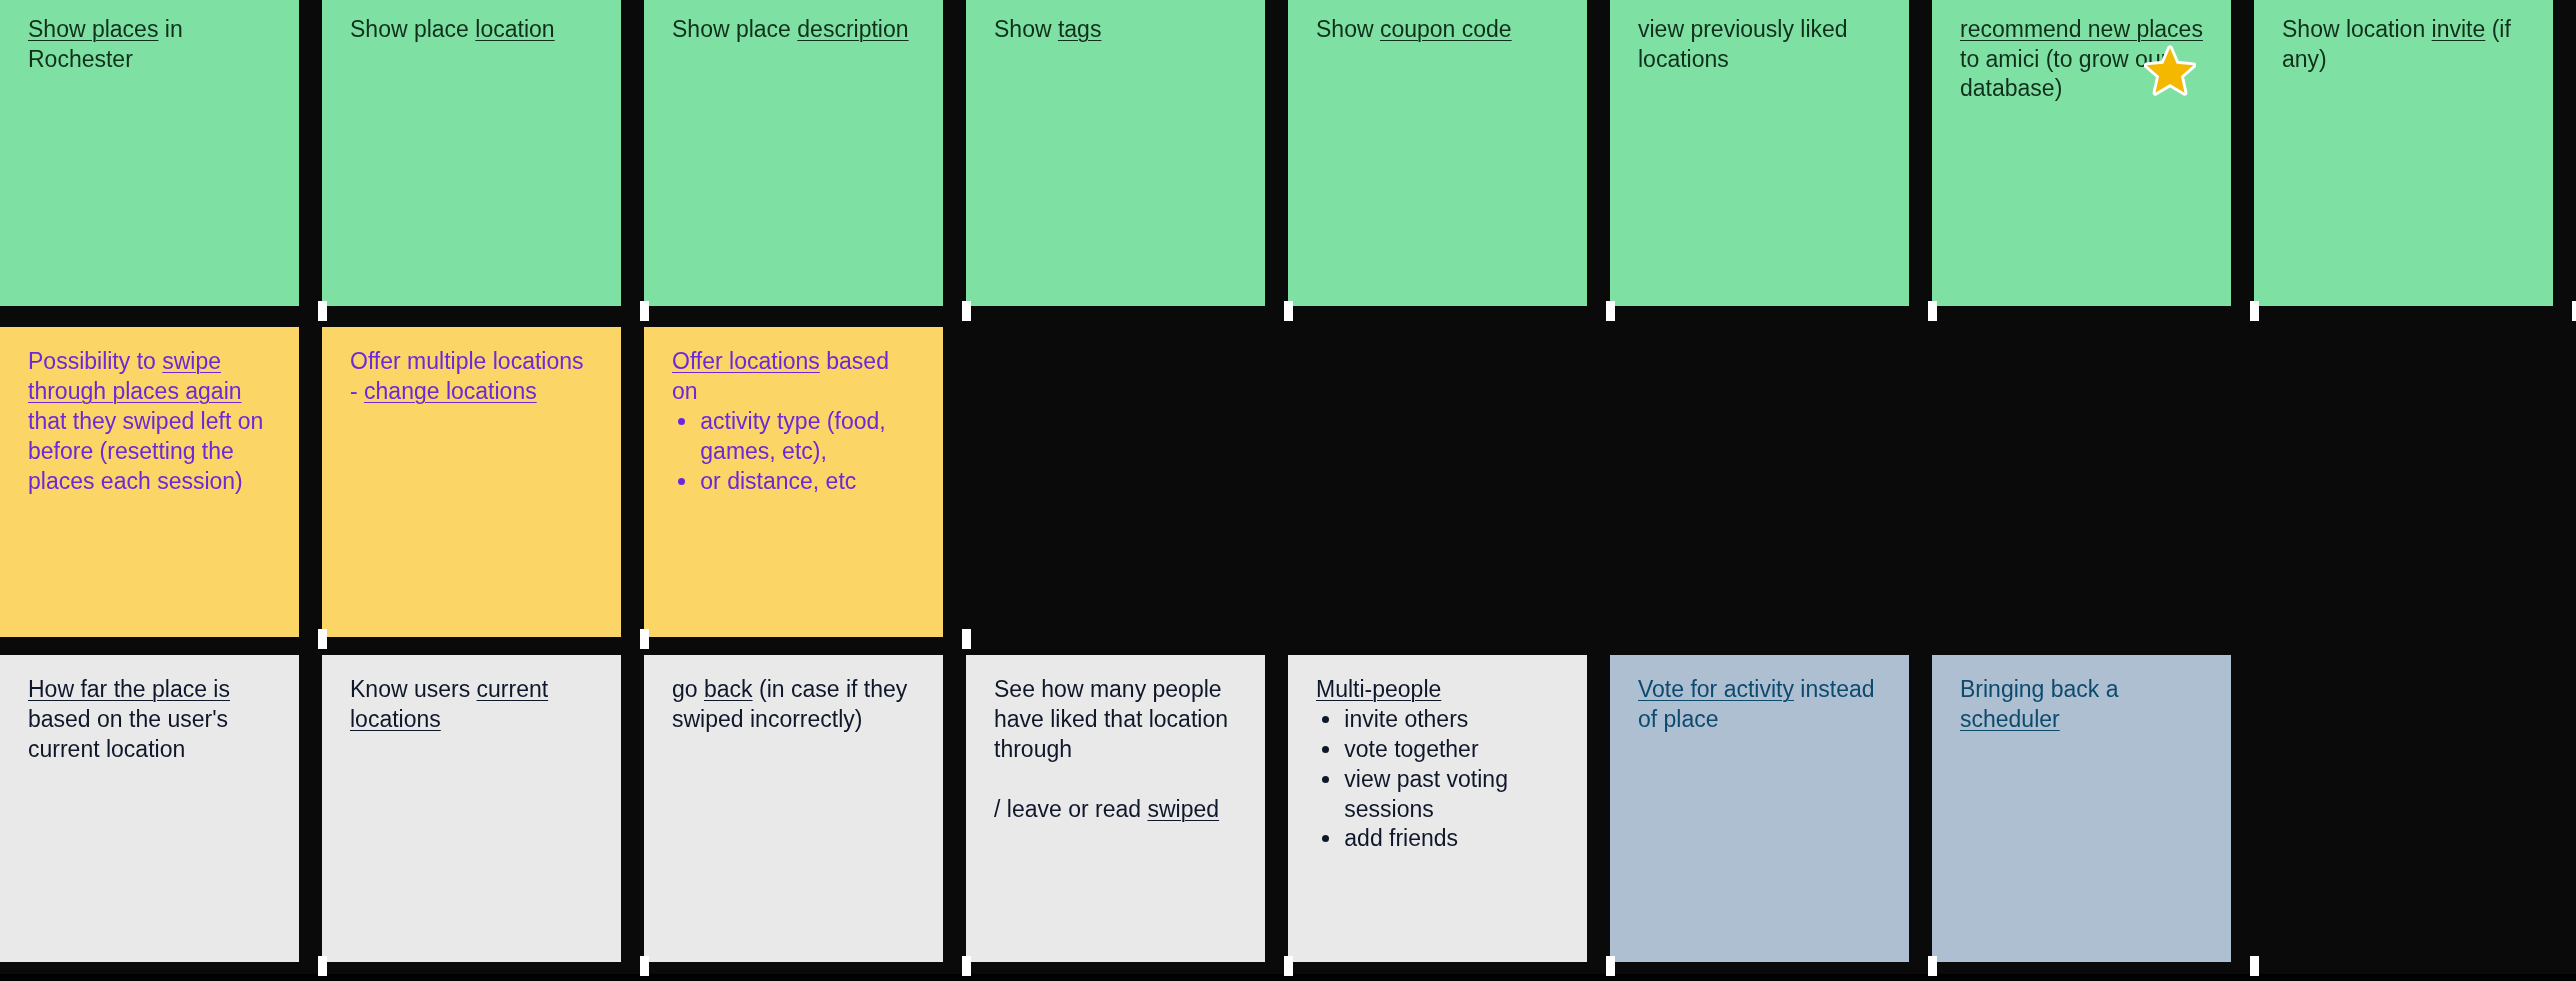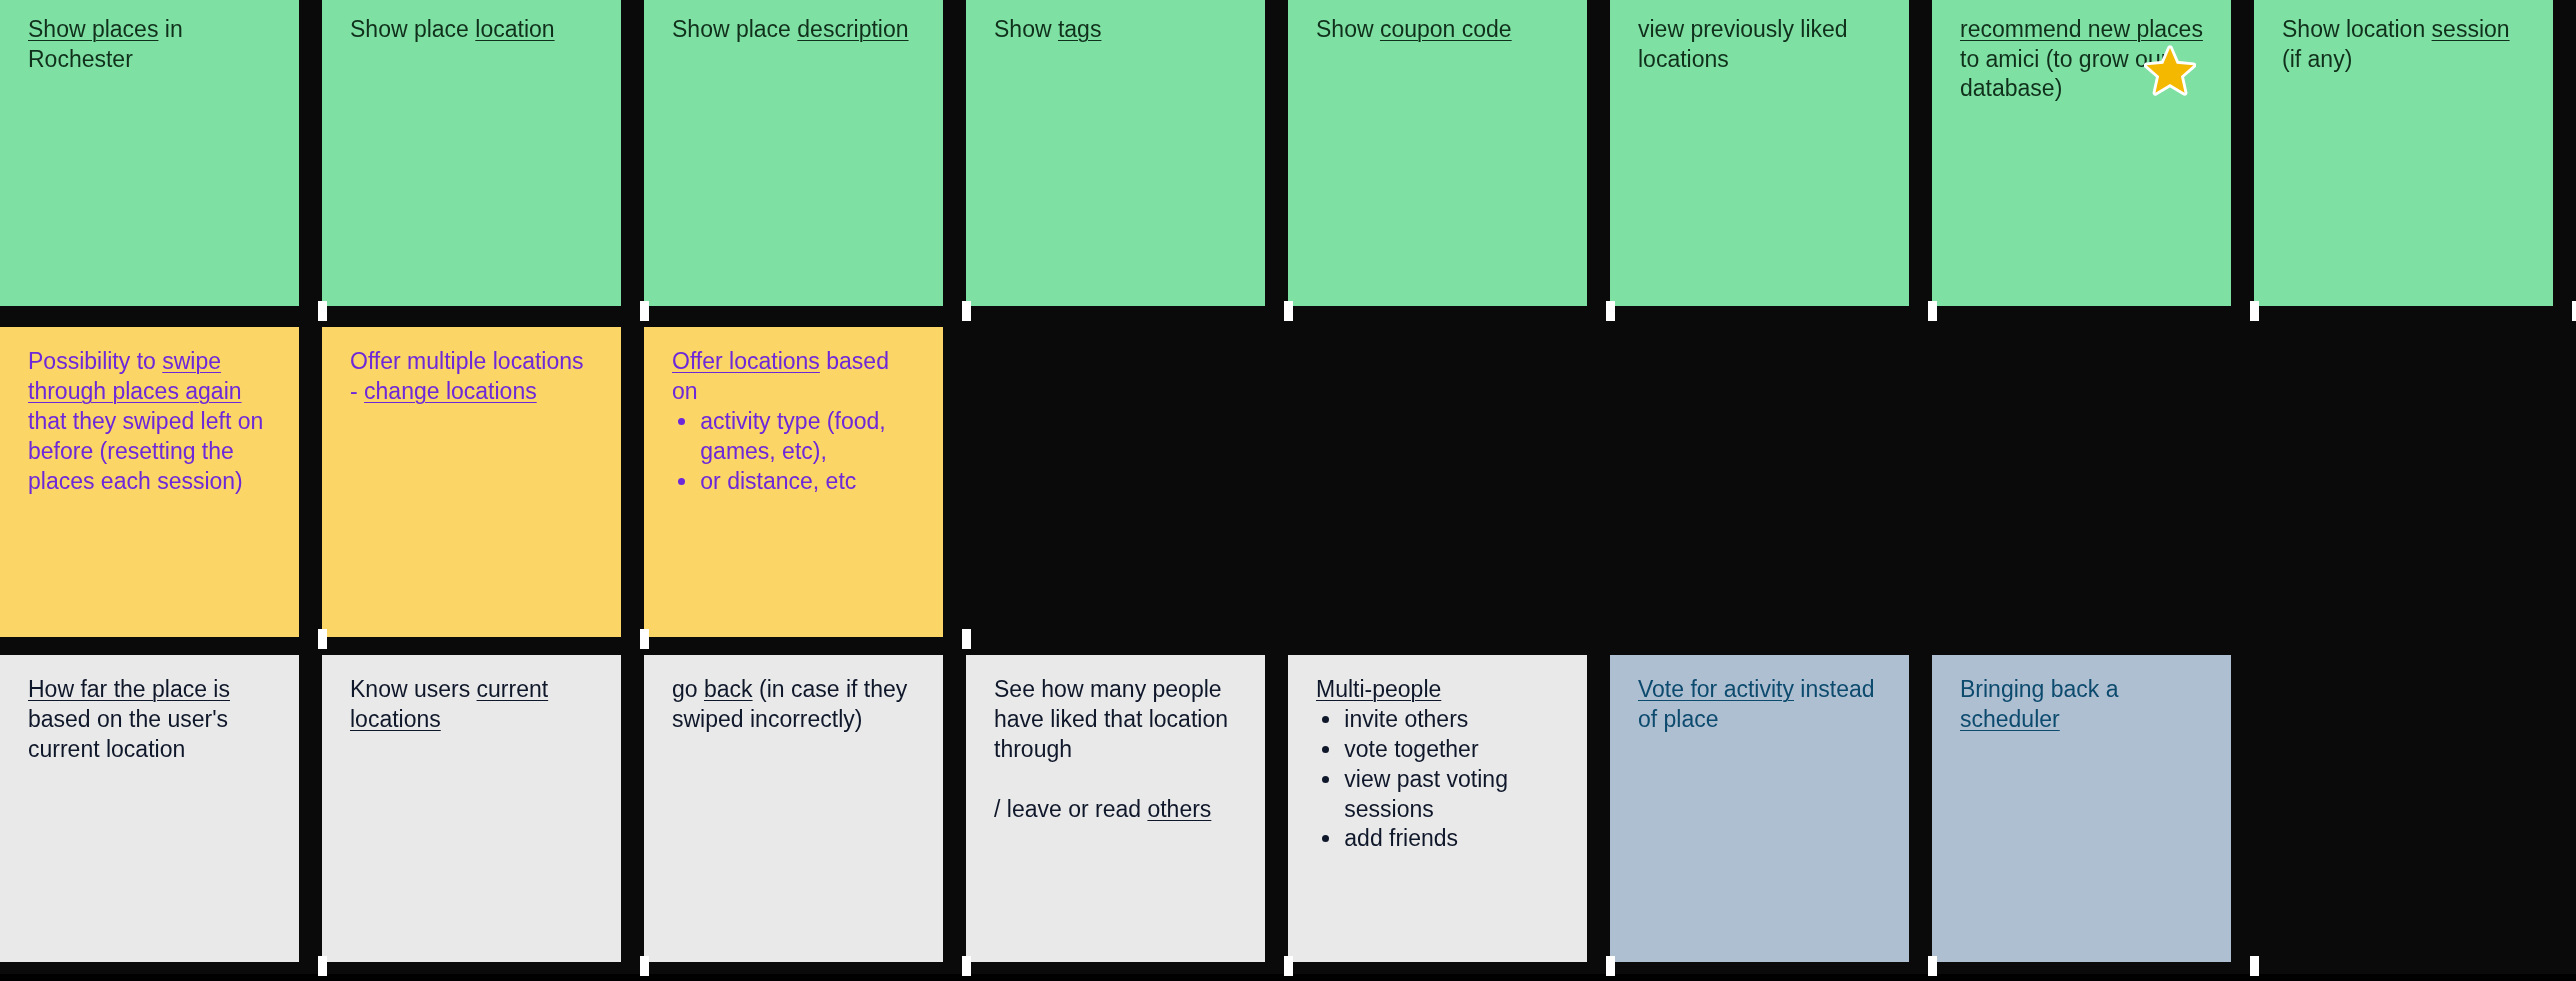--- a/index.html
+++ b/index.html
@@ -135,21 +135,21 @@
         <p><span>view previously liked locations</span></p>
       </div>
       <div class="card card-green">
         <p><span class="u">recommend new places</span><span> to amici (to grow our database)</span></p>
         <svg class="star-sticker" viewBox="0 0 100 100" xmlns="http://www.w3.org/2000/svg">
           <path d="M50 6 L63 36 L95 39 L71 60 L78 92 L50 75 L22 92 L29 60 L5 39 L37 36 Z" fill="#f5b800" stroke="#ffffff" stroke-width="11" stroke-linejoin="round"></path>
           <path d="M50 6 L63 36 L95 39 L71 60 L78 92 L50 75 L22 92 L29 60 L5 39 L37 36 Z" fill="#f5b800"></path>
         </svg>
       </div>
       <div class="card card-green">
-        <p><span>Show location </span><span class="u">session</span><span> (if any)</span></p>
+        <p><span>Show location </span><span class="u">invite</span><span> (if any)</span></p>
       </div>
     </div>
   <div class="row row-yellow">
       <div class="card card-yellow">
         <p><span>Possibility to </span><span class="u">swipe through places again</span><span> that they swiped left on before (resetting the places each session)</span></p>
       </div>
       <div class="card card-yellow">
         <p><span>Offer multiple locations - </span><span class="u">change locations</span></p>
       </div>
       <div class="card card-yellow">
@@ -165,21 +165,21 @@
         <p><span class="u">How far the place is</span><span> based on the user's current location</span></p>
       </div>
       <div class="card card-gray">
         <p><span>Know users </span><span class="u">current locations</span></p>
       </div>
       <div class="card card-gray">
         <p><span>go </span><span class="u">back</span><span> (in case if they swiped incorrectly)</span></p>
       </div>
       <div class="card card-gray">
         <p><span>See how many people have liked that location through</span></p>
-        <p><span>/ leave or read </span><span class="u">others</span></p>
+        <p><span>/ leave or read </span><span class="u">swiped</span></p>
       </div>
       <div class="card card-gray">
         <p><span class="u">Multi-people</span></p>
         <ul class="bullets">
           <li>invite others</li>
           <li>vote together</li>
           <li>view past voting sessions</li>
           <li>add friends</li>
         </ul>
       </div>

